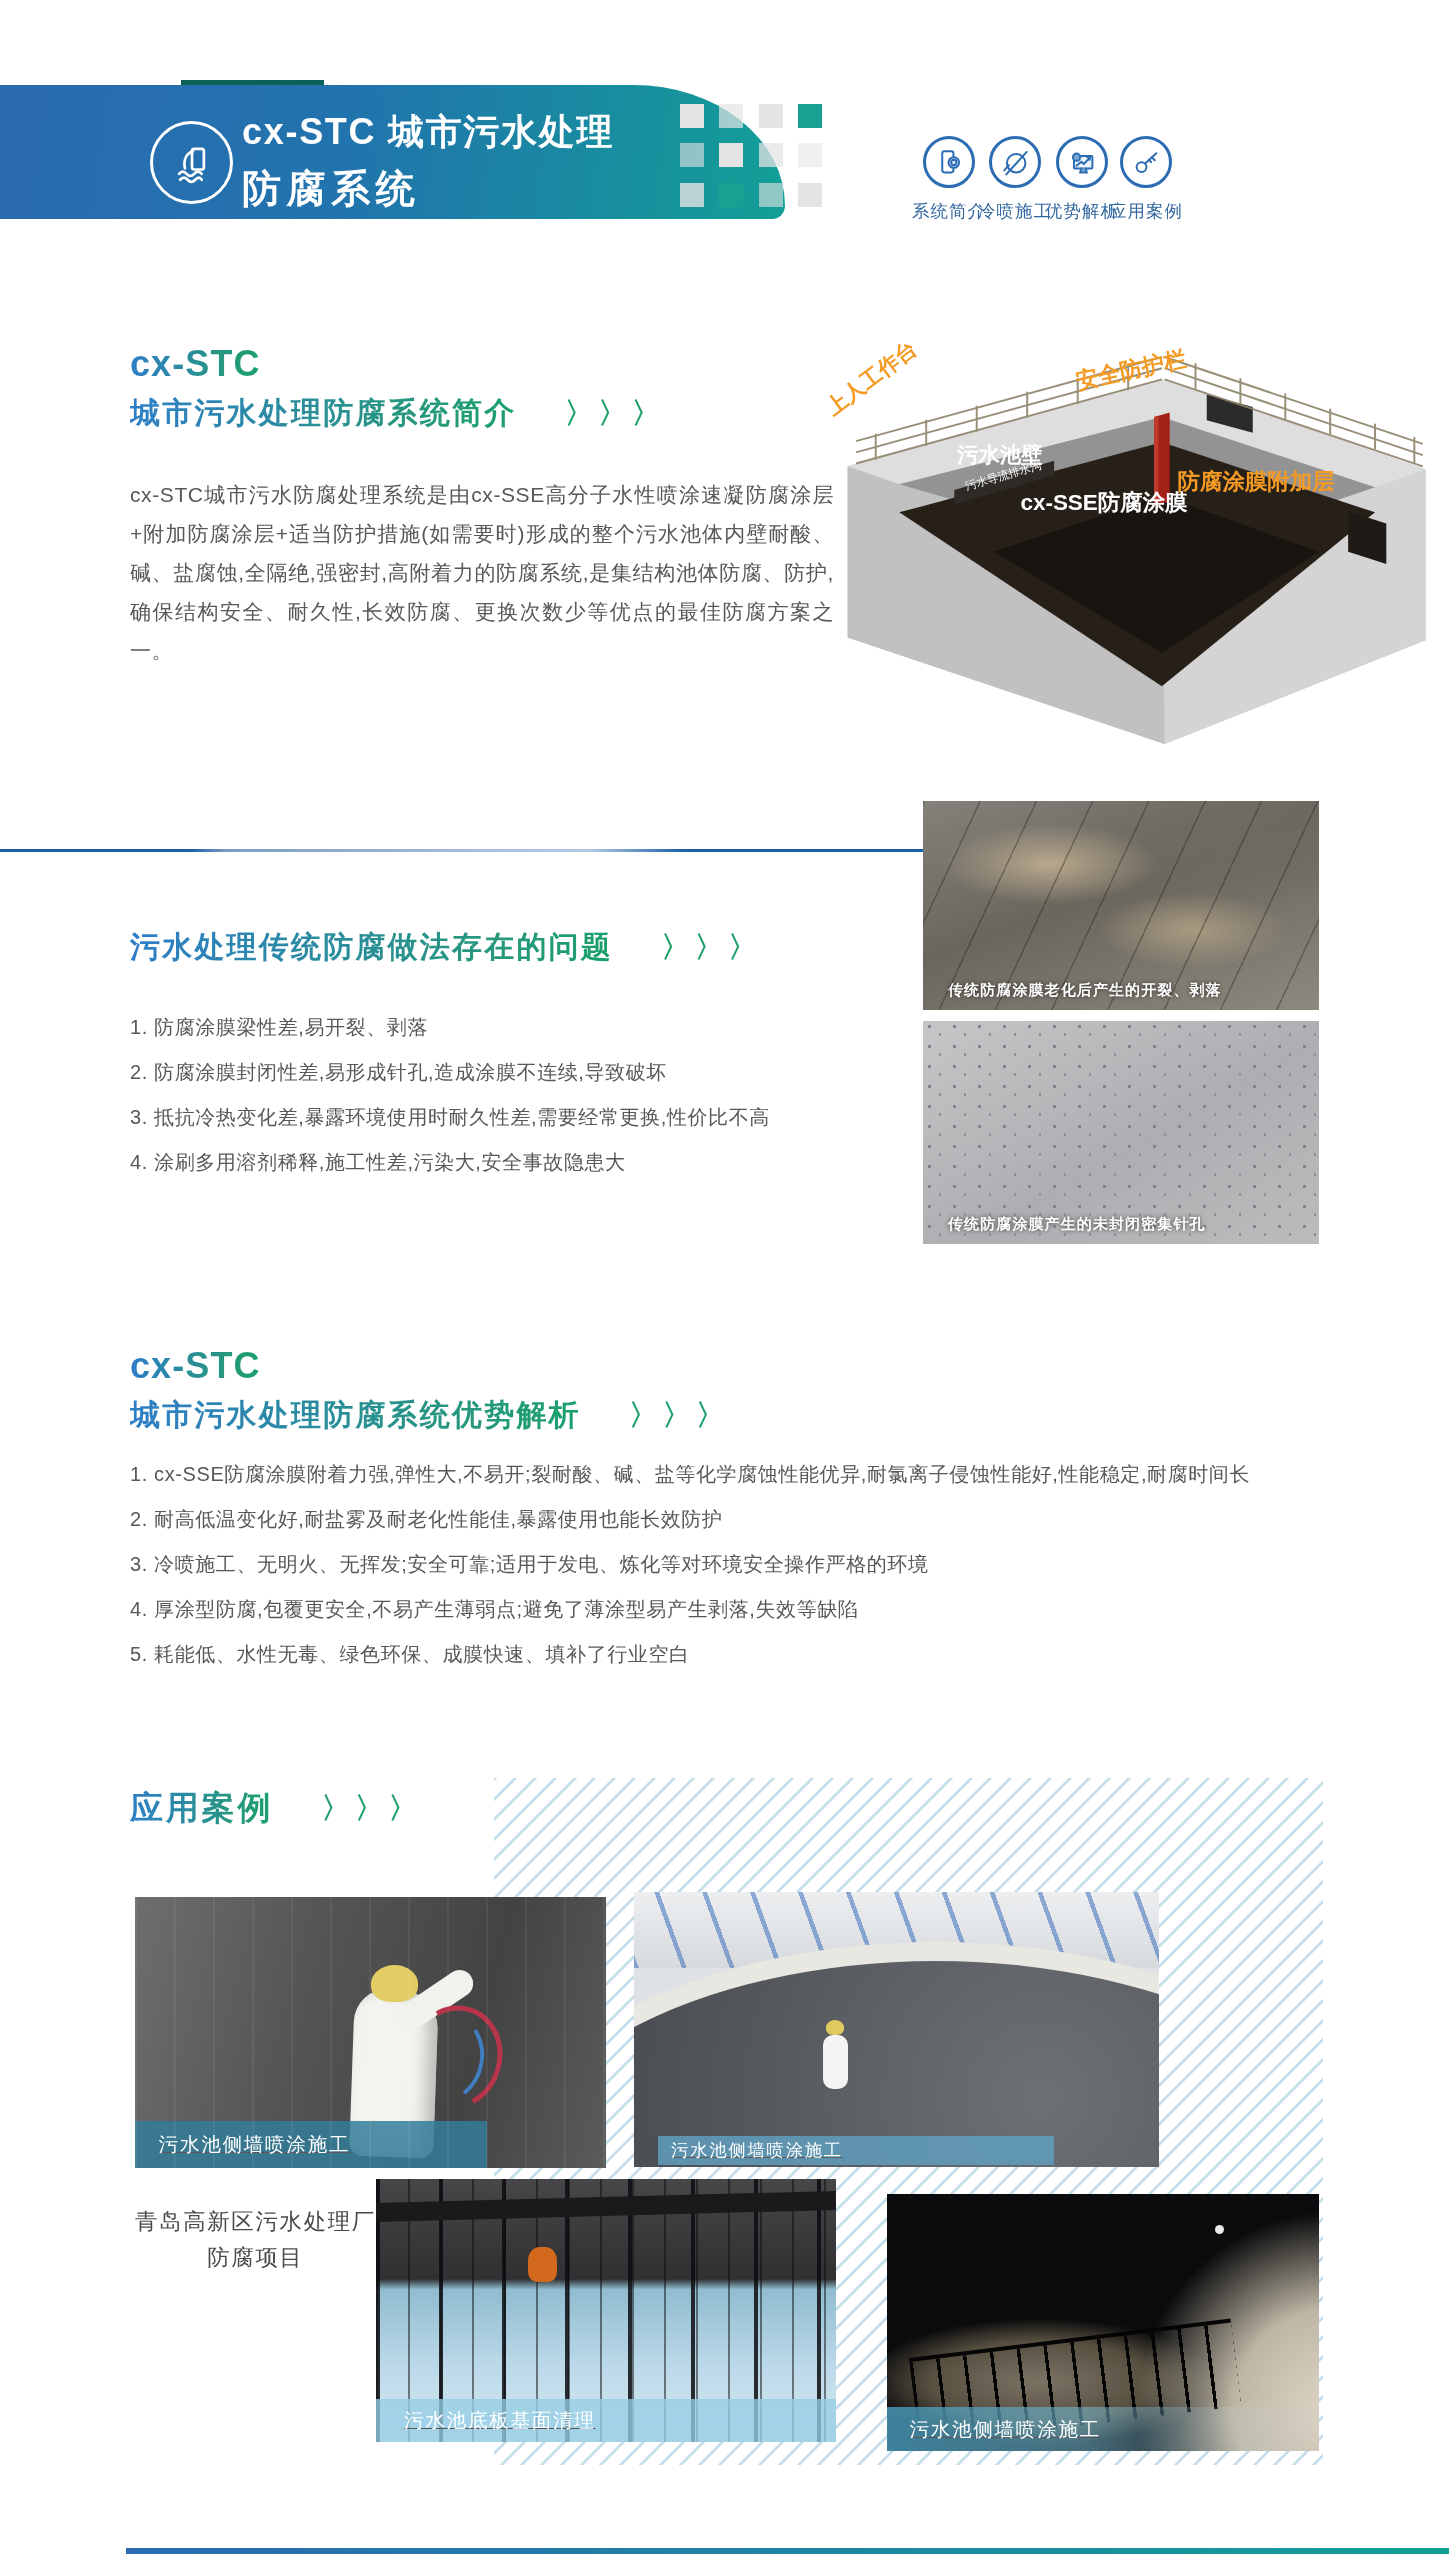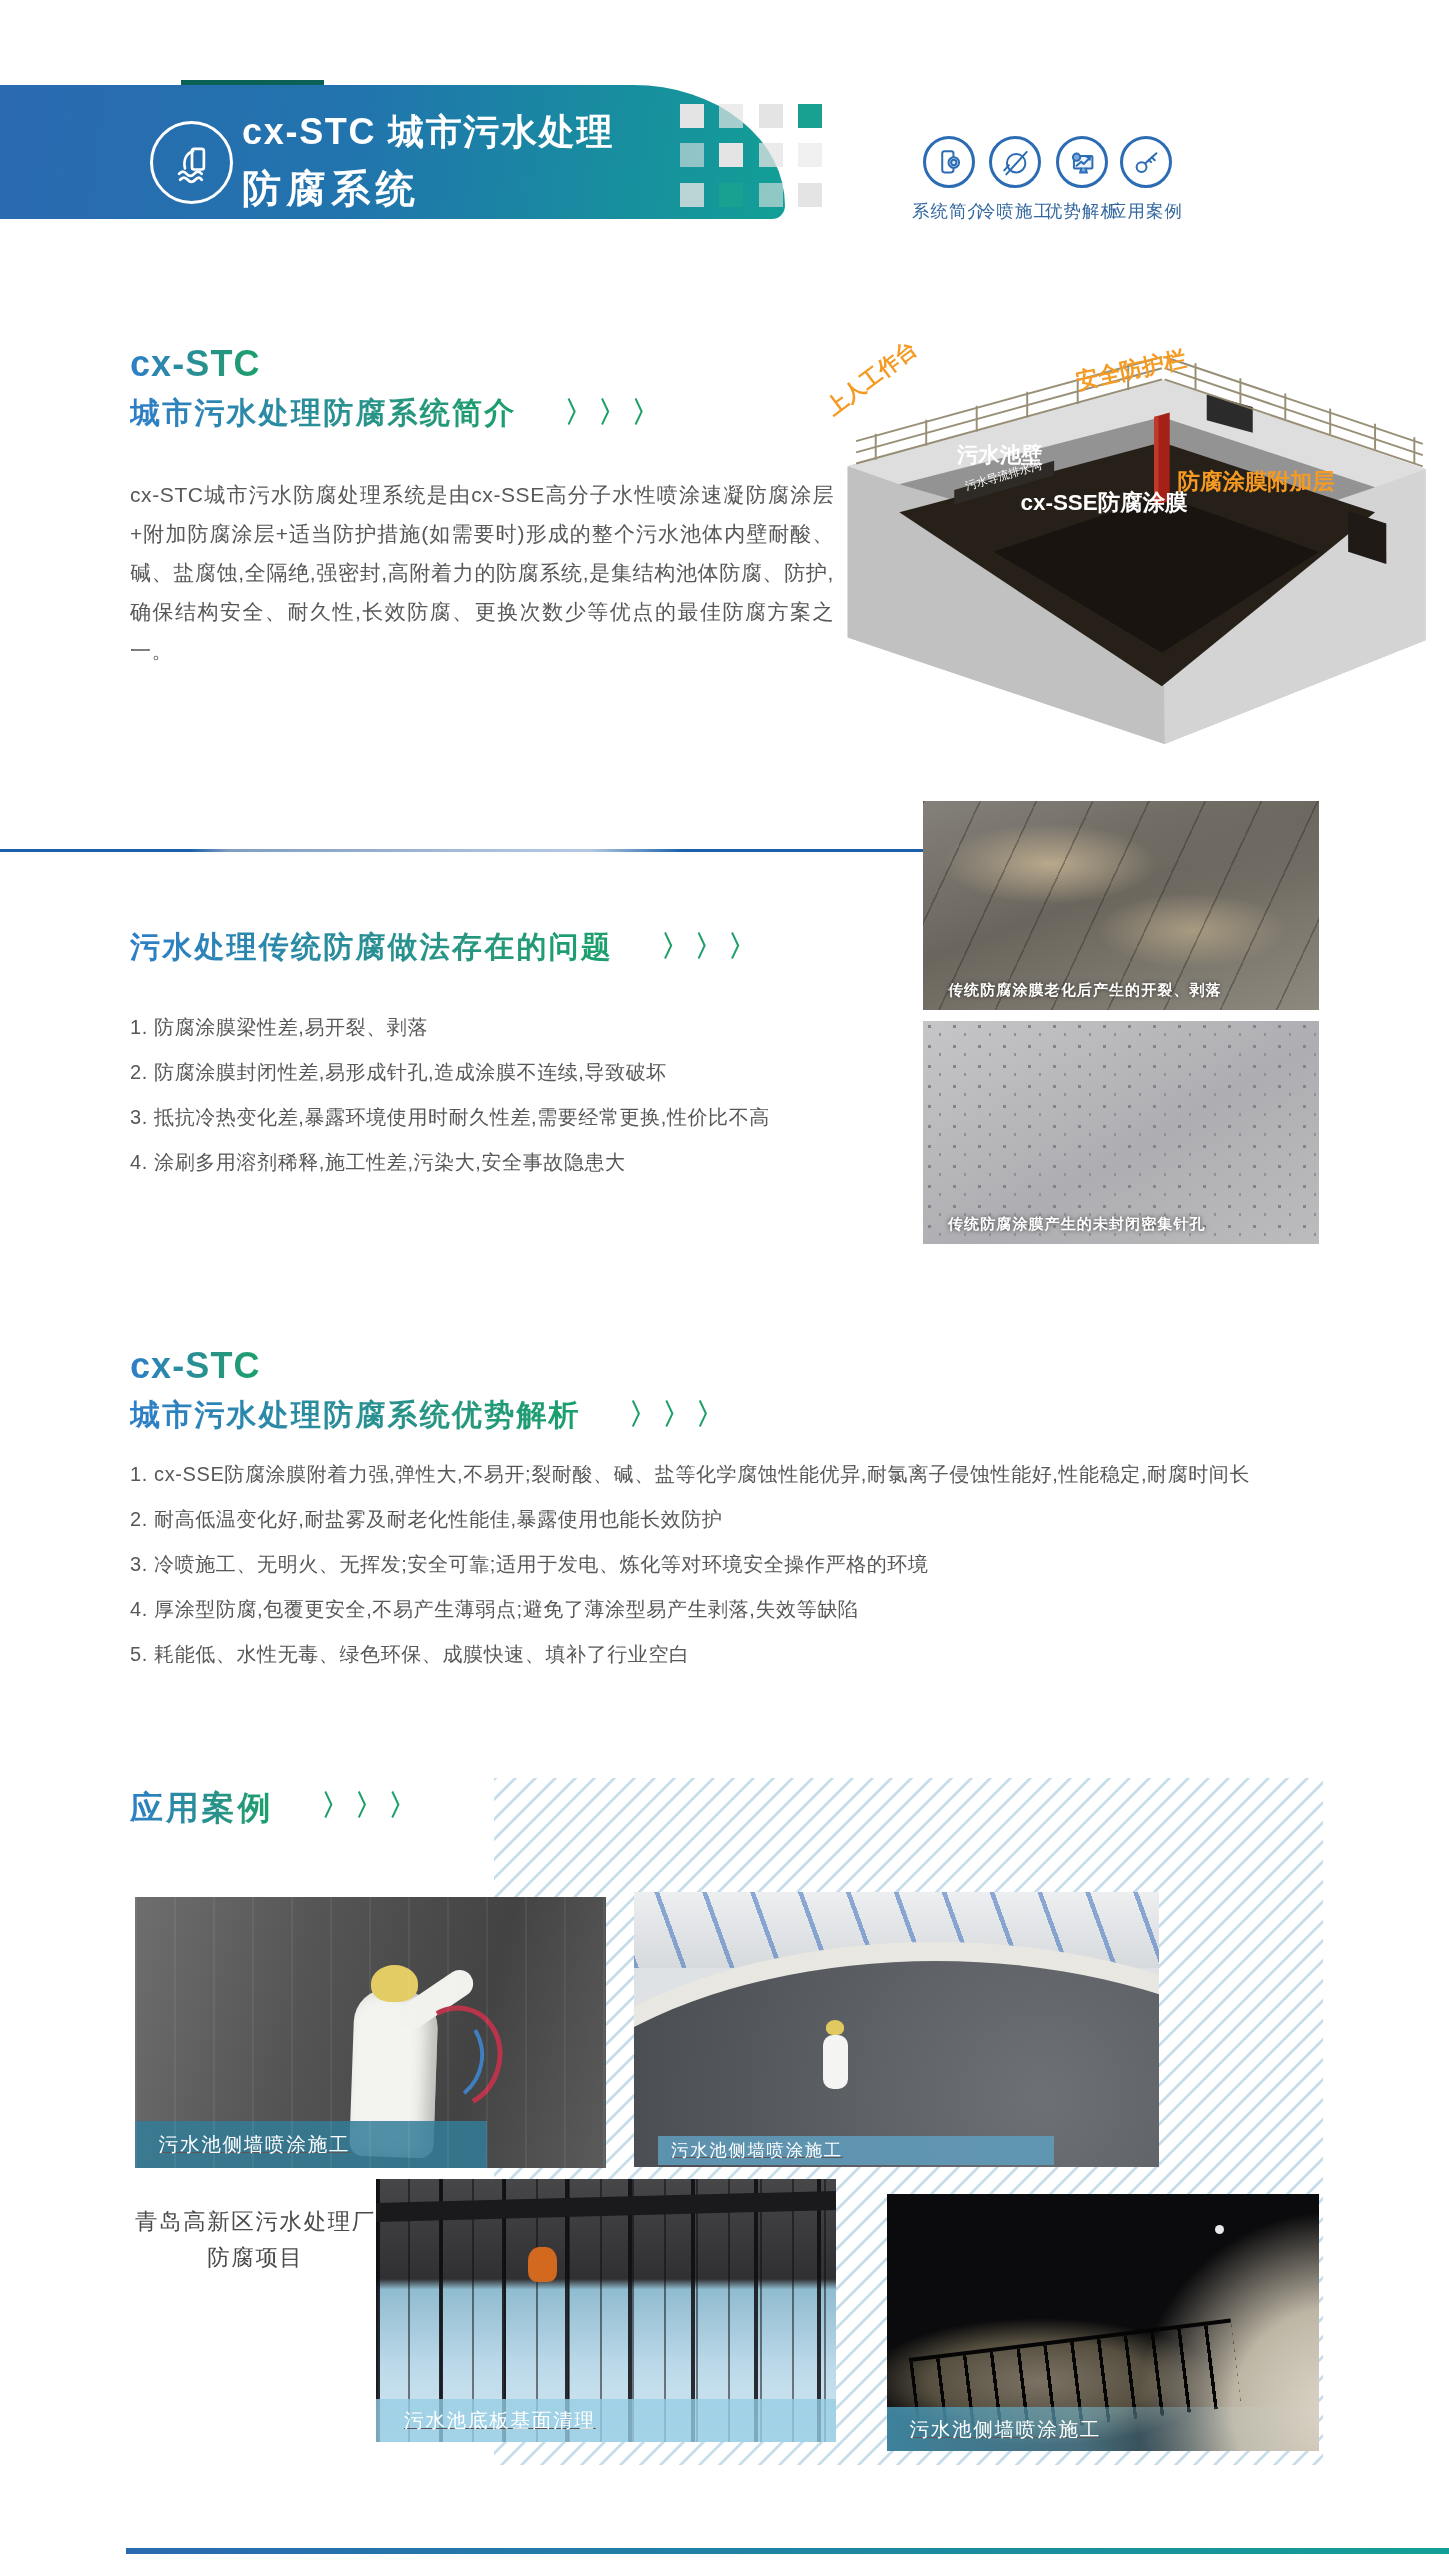--- a/index.html
+++ b/index.html
@@ -23,21 +23,21 @@
 
   .nav-item{top:136px;width:90px;text-align:center;}
   .nav-circle{width:52px;height:52px;border:3.4px solid #2b6cb3;border-radius:50%;margin:0 auto;
               box-sizing:border-box;display:flex;align-items:center;justify-content:center;background:#fff;}
   .nav-label{margin-top:11.2px;font-size:17.4px;color:#33679f;letter-spacing:1.1px;}
 
   
   .grad-text{background:linear-gradient(90deg,#2e7ec8 0%,#279680 70%,#1aa06b 100%);
              -webkit-background-clip:text;background-clip:text;color:transparent;font-weight:bold;}
   .brand{font-size:36px;letter-spacing:1.1px;font-weight:bold;text-align:right;}
-  .h-row{display:flex;align-items:flex-start;}
+  .h-row{display:flex;align-items:center;}
   .h-text{font-size:30px;letter-spacing:2.2px;}
   .arrows{margin-left:48px;color:#1fa06b;font-size:29px;font-weight:bold;letter-spacing:4.5px;}
   .para{width:704px;font-size:21px;line-height:39px;letter-spacing:0.6px;color:#595757;text-align:justify;}
   .plist .item{height:45px;line-height:45px;font-size:20px;letter-spacing:0.6px;color:#595757;white-space:nowrap;}
 
   
   .callout-line{left:0;top:849px;width:950px;height:2.8px;
       background:linear-gradient(90deg,#1a5fa8 0%,#1a5fa8 20%,#7f9dc4 24%,#93accd 38%,#a9c0dc 52%,#b3c9e2 62%,#1a5fa8 72%,#1a5fa8 100%);}
   .callout-dot{left:941px;top:842px;width:15.7px;height:15.7px;border-radius:50%;background:#1f66ad;}
 

